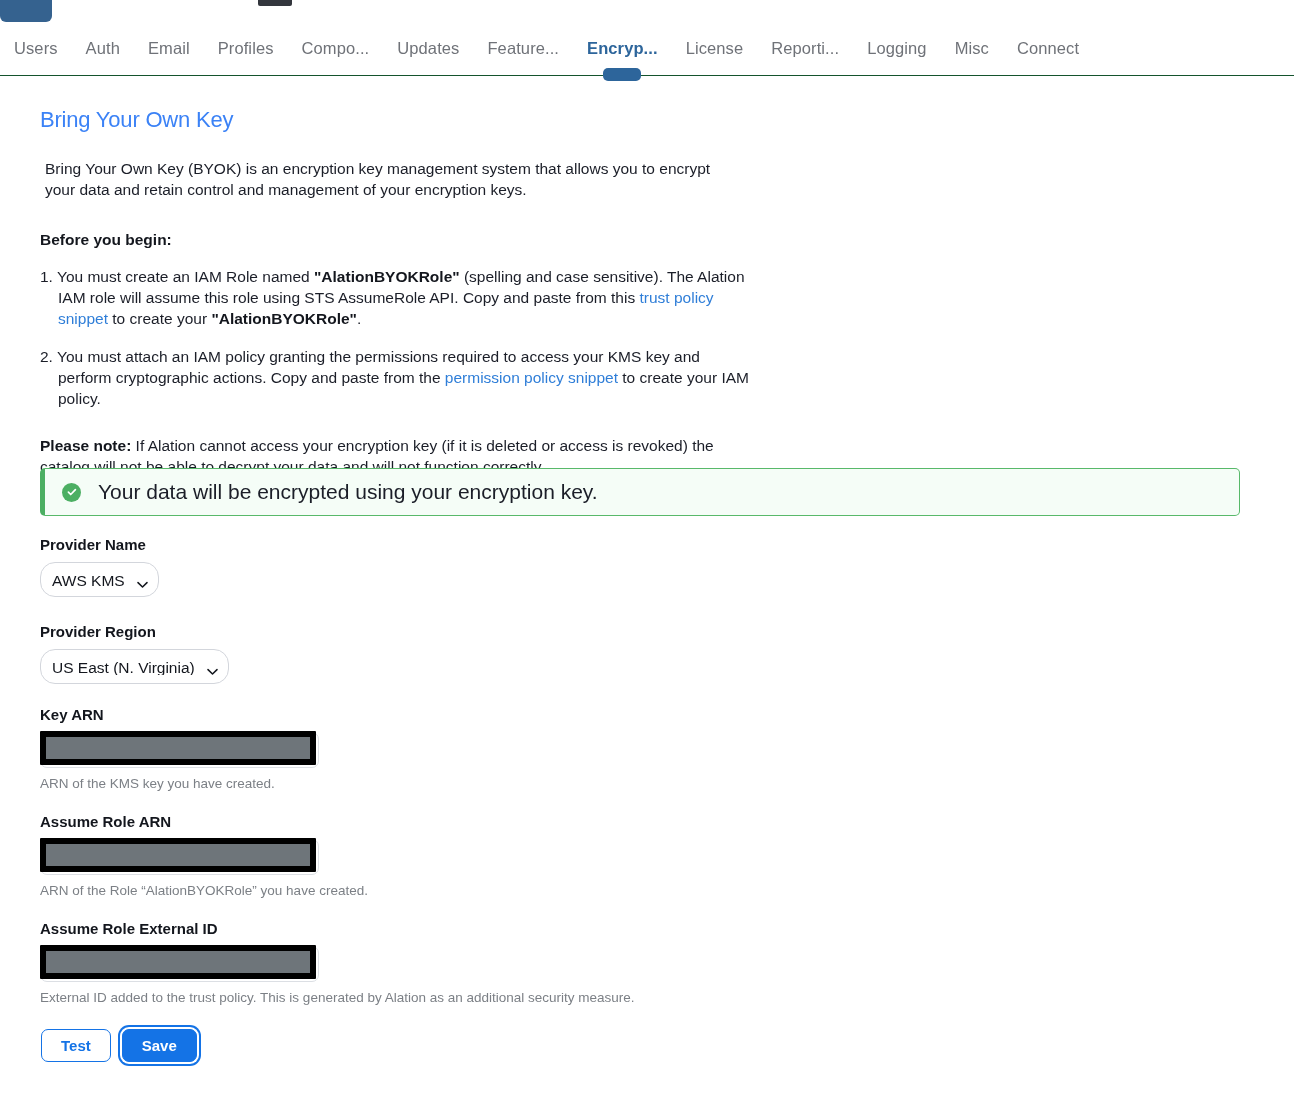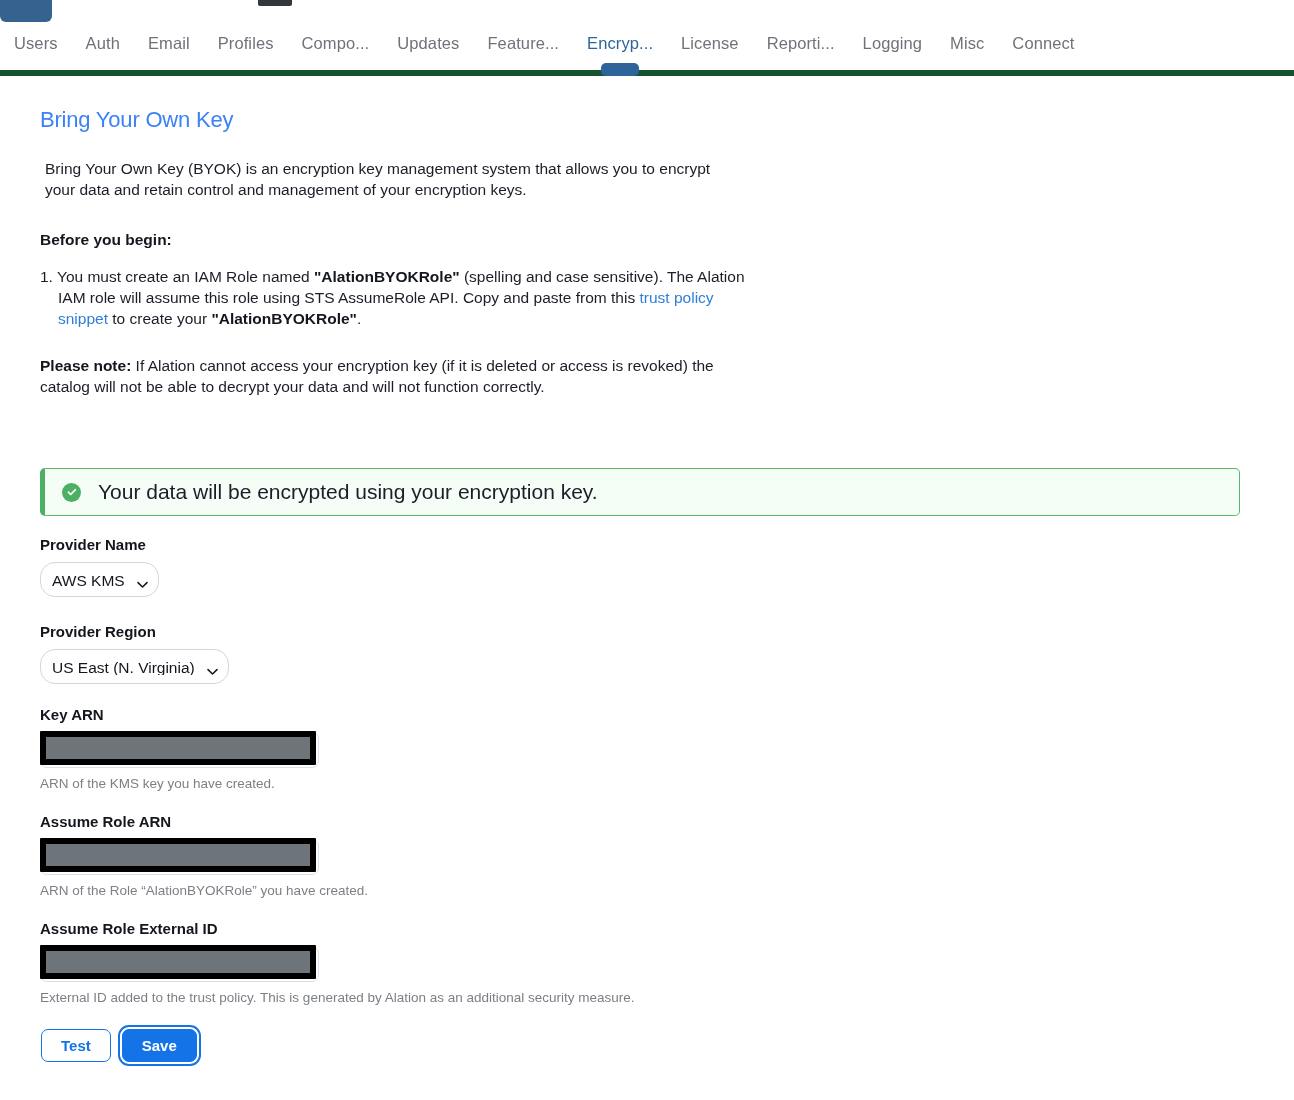--- a/index.html
+++ b/index.html
@@ -44,40 +44,40 @@
     background: #33363d;
     border-radius: 2px;
   }
 
   
   .tabbar {
     position: absolute;
     top: 22px; left: 0;
     width: 1294px;
     height: 54px;
-    border-bottom: 6px solid #14532d;
+    border-bottom: 1px solid #14532d;
     display: flex;
     align-items: flex-end;
   }
   .tab {
     position: relative;
     height: 54px;
     display: flex;
     align-items: center;
     justify-content: center;
     font-size: 16.5px;
     color: #6f7278;
     letter-spacing: .1px;
     white-space: nowrap;
     cursor: pointer;
     padding: 0 14px;
   }
   .tab.active {
     color: #2d659b;
-    font-weight: 400;
+    font-weight: 700;
   }
   .tab .indicator {
     display: none;
   }
   .tab.active .indicator {
     display: block;
     position: absolute;
     bottom: -6px;
     left: 50%;
     transform: translateX(-50%);
@@ -347,20 +347,23 @@
   <h1 class="page-title">Bring Your Own Key</h1>
 
   <p class="intro">Bring Your Own Key (BYOK) is an encryption key management system that allows you to encrypt your data and retain control and management of your encryption keys.</p>
 
   <p class="before-begin">Before you begin:</p>
 
   <p class="step">
     <span class="num">1.</span><span> You must create an IAM Role named </span><b>"AlationBYOKRole"</b><span> (spelling and case sensitive). The Alation IAM role will assume this role using STS AssumeRole API. Copy and paste from this </span><a class="inline-link">trust policy snippet</a><span> to create your </span><b>"AlationBYOKRole"</b><span>.</span>
   </p>
 
+  <p class="step">
+    <span class="num">2.</span><span> You must attach an IAM policy granting the permissions required to access your KMS key and perform cryptographic actions. Copy and paste from the </span><a class="inline-link">permission policy snippet</a><span> to create your IAM policy.</span>
+  </p>
 
   <p class="note">
     <b>Please note:</b><span> If Alation cannot access your encryption key (if it is deleted or access is revoked) the catalog will not be able to decrypt your data and will not function correctly.</span>
   </p>
 </div>
 
 <div class="banner">
   <span class="banner-icon">
     <svg width="12" height="12" viewBox="0 0 12 12" aria-hidden="true">
       <path d="M2.4 6.2 L4.7 8.5 L9.4 3.6" fill="none" stroke="#ffffff" stroke-width="1.7" stroke-linecap="round" stroke-linejoin="round"></path>

